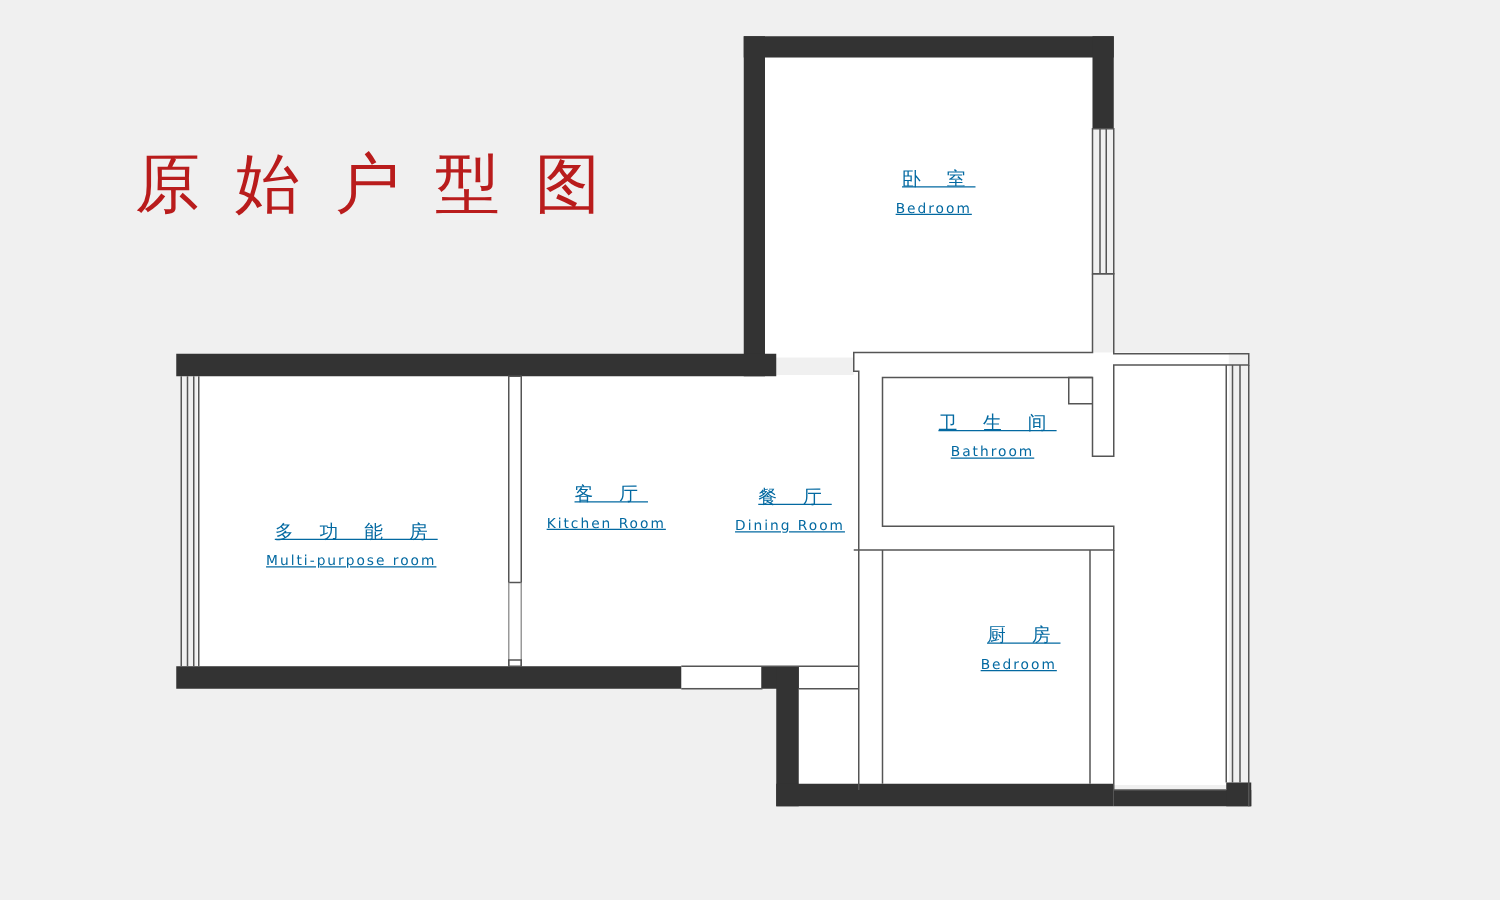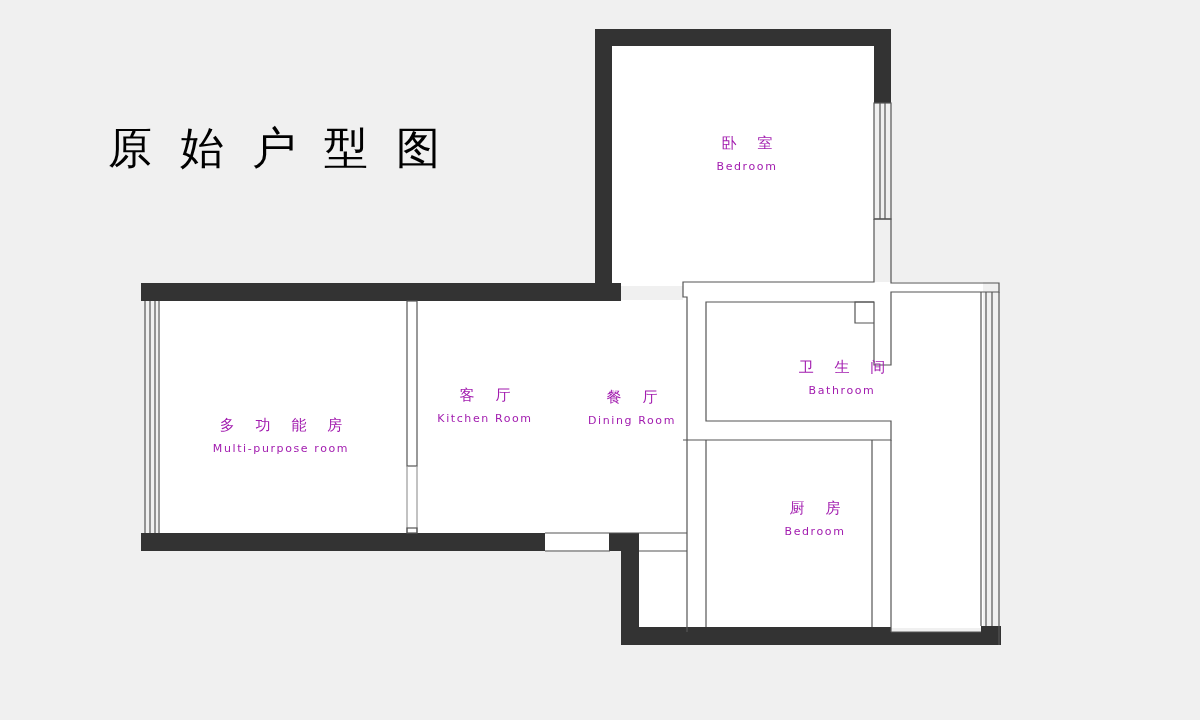--- a/index.html
+++ b/index.html
@@ -5,26 +5,26 @@
     html, body { margin: 0; padding: 0; }
     body {
       width: 1200px; height: 720px; overflow: hidden;
       background: #f0f0f0;
       position: relative;
       font-family: "DejaVu Sans", "Liberation Sans", sans-serif;
     }
     .plan { position: absolute; left: 0; top: 0; width: 1200px; height: 720px; }
     .title {
       position: absolute; left: 108px; top: 118px;
-      font-size: 44px; letter-spacing: 28px; color: #000000;
+      font-size: 52px; letter-spacing: 28px; color: #b91c1c;
       font-weight: 400; line-height: 60px; white-space: nowrap;
     }
     .label {
-      position: absolute; text-align: center; color: #a21caf;
-      transform: translateX(-50%); white-space: nowrap;
+      position: absolute; text-align: center; color: #0369a1;
+      transform: translateX(-50%); white-space: nowrap; text-decoration: underline;
     }
     .label .zh { font-size: 15px; letter-spacing: 8px; line-height: 20px; padding-left: 8px; }
     .label .en { font-size: 11px; letter-spacing: 1.6px; line-height: 20px; margin-top: 4px; }
   </style>
 </head>
 <body>
 
 <svg class="plan" viewBox="0 0 1200 720" xmlns="http://www.w3.org/2000/svg">
 
   <g fill="#ffffff">
@@ -89,21 +89,21 @@
   </g>
 </svg>
 
 <div class="title">原始户型图</div>
 
 <div class="label" style="left:747px; top:133px;">
   <div class="zh">卧 室</div>
   <div class="en">Bedroom</div>
 </div>
 
-<div class="label" style="left:794px; top:357px;margin-left:48px;">
+<div class="label" style="left:794px; top:328px;">
   <div class="zh">卫 生 间</div>
   <div class="en">Bathroom</div>
 </div>
 
 <div class="label" style="left:485px; top:385px;">
   <div class="zh">客 厅</div>
   <div class="en">Kitchen Room</div>
 </div>
 
 <div class="label" style="left:632px; top:387px;">

